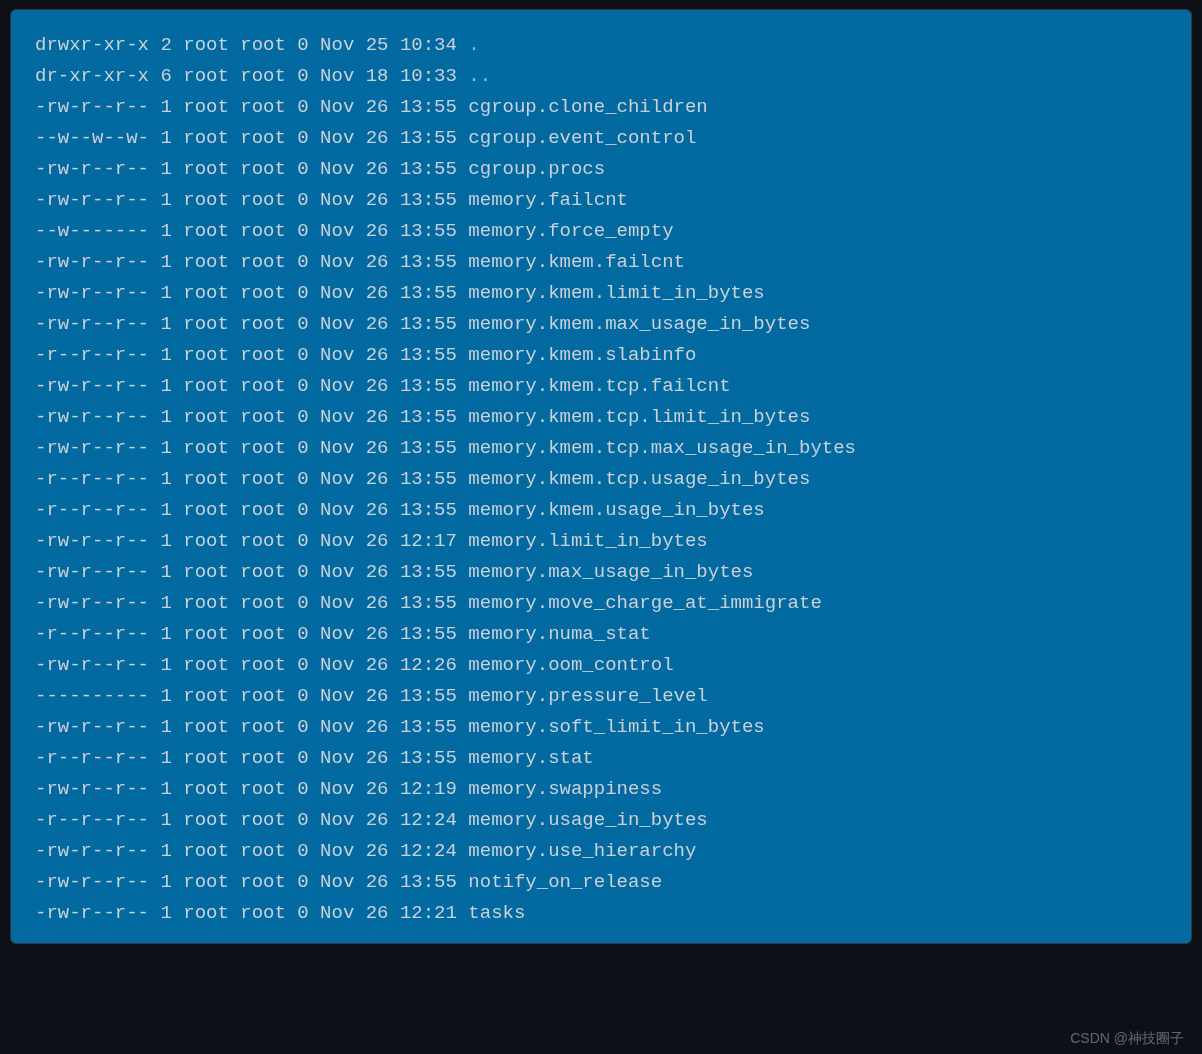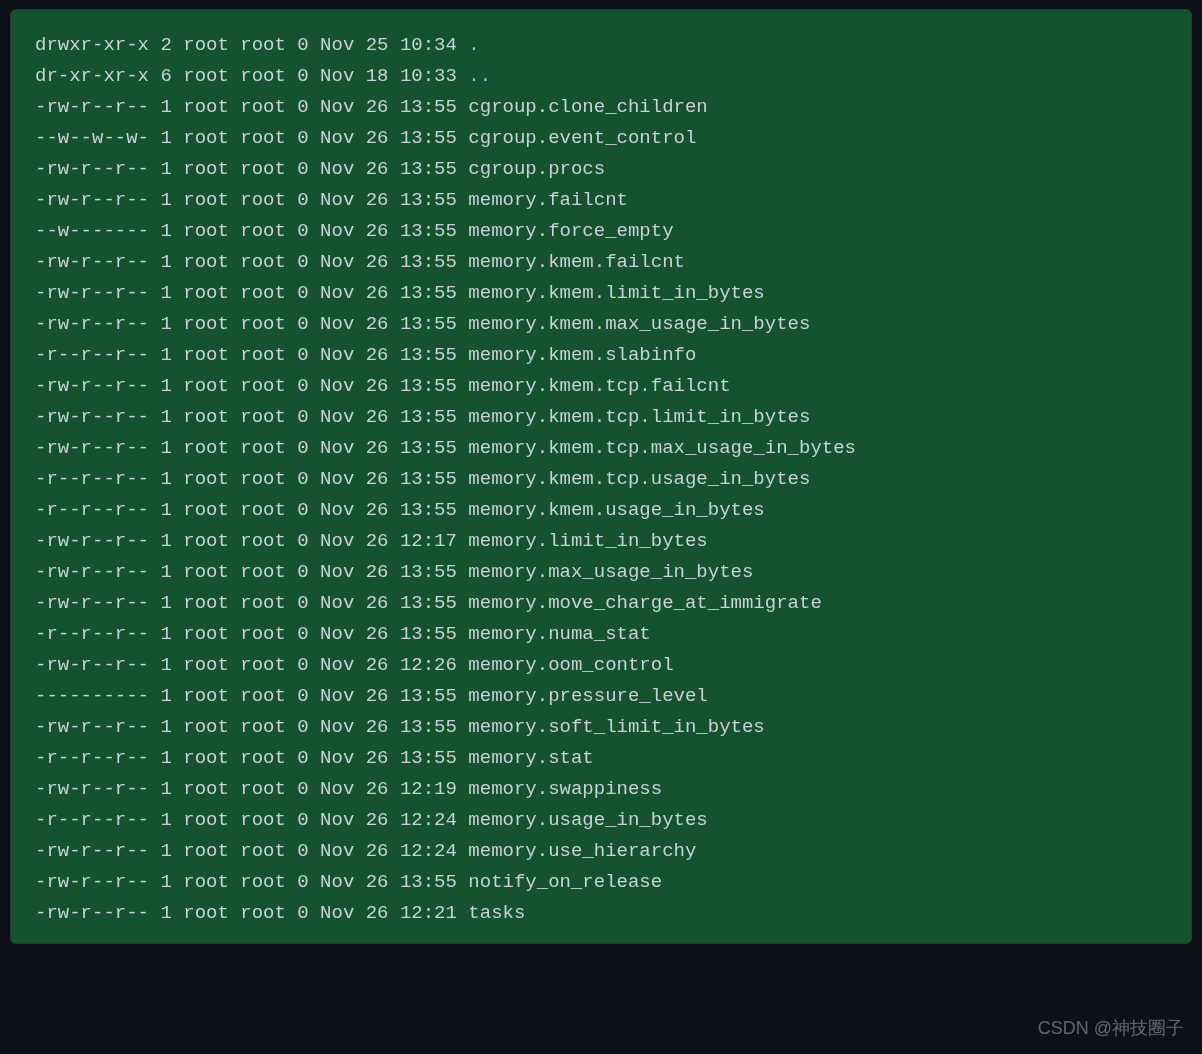--- a/index.html
+++ b/index.html
@@ -8,40 +8,40 @@
     background:#0d1117;
     width:1202px;
     height:1054px;
     font-family:"SFMono-Regular",Consolas,"Liberation Mono",Menlo,monospace;
     font-size:19px;
     color:#c9d1d9;
     letter-spacing:0;
   }
   .term{
     margin:9px 10px 0 10px;
-    background:#14532d;
+    background:#0369a1;
     border:1px solid #30363d;
     border-radius:6px;
     padding:20px 24px 14px 24px;
     box-sizing:border-box;
     width:1182px;
     line-height:31px;
     white-space:pre;
     overflow:hidden;
   }
   .row{display:block;}
   .perm,.links,.owner,.group,.size,.date,.fname{display:inline;}
   .sp{white-space:pre;}
   .dir{color:#79c0ff;}  
   .mark{
     position:absolute;
     right:18px;
-    bottom:14px;
+    bottom:6px;
     font-family:Arial,Helvetica,sans-serif;
-    font-size:18px;
+    font-size:14px;
     color:rgba(255,255,255,0.35);
     letter-spacing:0;
   }
 </style>
 </head>
 <body>
 
 <div class="term" id="term"><span class="row"><span class="perm">drwxr-xr-x</span><span class="sp"> </span><span class="links">2</span><span class="sp"> </span><span class="owner">root</span><span class="sp"> </span><span class="group">root</span><span class="sp"> </span><span class="size">0</span><span class="sp"> </span><span class="date">Nov 25 10:34</span><span class="sp"> </span><span class="fname dir">.</span></span><span class="row"><span class="perm">dr-xr-xr-x</span><span class="sp"> </span><span class="links">6</span><span class="sp"> </span><span class="owner">root</span><span class="sp"> </span><span class="group">root</span><span class="sp"> </span><span class="size">0</span><span class="sp"> </span><span class="date">Nov 18 10:33</span><span class="sp"> </span><span class="fname dir">..</span></span><span class="row"><span class="perm">-rw-r--r--</span><span class="sp"> </span><span class="links">1</span><span class="sp"> </span><span class="owner">root</span><span class="sp"> </span><span class="group">root</span><span class="sp"> </span><span class="size">0</span><span class="sp"> </span><span class="date">Nov 26 13:55</span><span class="sp"> </span><span class="fname">cgroup.clone_children</span></span><span class="row"><span class="perm">--w--w--w-</span><span class="sp"> </span><span class="links">1</span><span class="sp"> </span><span class="owner">root</span><span class="sp"> </span><span class="group">root</span><span class="sp"> </span><span class="size">0</span><span class="sp"> </span><span class="date">Nov 26 13:55</span><span class="sp"> </span><span class="fname">cgroup.event_control</span></span><span class="row"><span class="perm">-rw-r--r--</span><span class="sp"> </span><span class="links">1</span><span class="sp"> </span><span class="owner">root</span><span class="sp"> </span><span class="group">root</span><span class="sp"> </span><span class="size">0</span><span class="sp"> </span><span class="date">Nov 26 13:55</span><span class="sp"> </span><span class="fname">cgroup.procs</span></span><span class="row"><span class="perm">-rw-r--r--</span><span class="sp"> </span><span class="links">1</span><span class="sp"> </span><span class="owner">root</span><span class="sp"> </span><span class="group">root</span><span class="sp"> </span><span class="size">0</span><span class="sp"> </span><span class="date">Nov 26 13:55</span><span class="sp"> </span><span class="fname">memory.failcnt</span></span><span class="row"><span class="perm">--w-------</span><span class="sp"> </span><span class="links">1</span><span class="sp"> </span><span class="owner">root</span><span class="sp"> </span><span class="group">root</span><span class="sp"> </span><span class="size">0</span><span class="sp"> </span><span class="date">Nov 26 13:55</span><span class="sp"> </span><span class="fname">memory.force_empty</span></span><span class="row"><span class="perm">-rw-r--r--</span><span class="sp"> </span><span class="links">1</span><span class="sp"> </span><span class="owner">root</span><span class="sp"> </span><span class="group">root</span><span class="sp"> </span><span class="size">0</span><span class="sp"> </span><span class="date">Nov 26 13:55</span><span class="sp"> </span><span class="fname">memory.kmem.failcnt</span></span><span class="row"><span class="perm">-rw-r--r--</span><span class="sp"> </span><span class="links">1</span><span class="sp"> </span><span class="owner">root</span><span class="sp"> </span><span class="group">root</span><span class="sp"> </span><span class="size">0</span><span class="sp"> </span><span class="date">Nov 26 13:55</span><span class="sp"> </span><span class="fname">memory.kmem.limit_in_bytes</span></span><span class="row"><span class="perm">-rw-r--r--</span><span class="sp"> </span><span class="links">1</span><span class="sp"> </span><span class="owner">root</span><span class="sp"> </span><span class="group">root</span><span class="sp"> </span><span class="size">0</span><span class="sp"> </span><span class="date">Nov 26 13:55</span><span class="sp"> </span><span class="fname">memory.kmem.max_usage_in_bytes</span></span><span class="row"><span class="perm">-r--r--r--</span><span class="sp"> </span><span class="links">1</span><span class="sp"> </span><span class="owner">root</span><span class="sp"> </span><span class="group">root</span><span class="sp"> </span><span class="size">0</span><span class="sp"> </span><span class="date">Nov 26 13:55</span><span class="sp"> </span><span class="fname">memory.kmem.slabinfo</span></span><span class="row"><span class="perm">-rw-r--r--</span><span class="sp"> </span><span class="links">1</span><span class="sp"> </span><span class="owner">root</span><span class="sp"> </span><span class="group">root</span><span class="sp"> </span><span class="size">0</span><span class="sp"> </span><span class="date">Nov 26 13:55</span><span class="sp"> </span><span class="fname">memory.kmem.tcp.failcnt</span></span><span class="row"><span class="perm">-rw-r--r--</span><span class="sp"> </span><span class="links">1</span><span class="sp"> </span><span class="owner">root</span><span class="sp"> </span><span class="group">root</span><span class="sp"> </span><span class="size">0</span><span class="sp"> </span><span class="date">Nov 26 13:55</span><span class="sp"> </span><span class="fname">memory.kmem.tcp.limit_in_bytes</span></span><span class="row"><span class="perm">-rw-r--r--</span><span class="sp"> </span><span class="links">1</span><span class="sp"> </span><span class="owner">root</span><span class="sp"> </span><span class="group">root</span><span class="sp"> </span><span class="size">0</span><span class="sp"> </span><span class="date">Nov 26 13:55</span><span class="sp"> </span><span class="fname">memory.kmem.tcp.max_usage_in_bytes</span></span><span class="row"><span class="perm">-r--r--r--</span><span class="sp"> </span><span class="links">1</span><span class="sp"> </span><span class="owner">root</span><span class="sp"> </span><span class="group">root</span><span class="sp"> </span><span class="size">0</span><span class="sp"> </span><span class="date">Nov 26 13:55</span><span class="sp"> </span><span class="fname">memory.kmem.tcp.usage_in_bytes</span></span><span class="row"><span class="perm">-r--r--r--</span><span class="sp"> </span><span class="links">1</span><span class="sp"> </span><span class="owner">root</span><span class="sp"> </span><span class="group">root</span><span class="sp"> </span><span class="size">0</span><span class="sp"> </span><span class="date">Nov 26 13:55</span><span class="sp"> </span><span class="fname">memory.kmem.usage_in_bytes</span></span><span class="row"><span class="perm">-rw-r--r--</span><span class="sp"> </span><span class="links">1</span><span class="sp"> </span><span class="owner">root</span><span class="sp"> </span><span class="group">root</span><span class="sp"> </span><span class="size">0</span><span class="sp"> </span><span class="date">Nov 26 12:17</span><span class="sp"> </span><span class="fname">memory.limit_in_bytes</span></span><span class="row"><span class="perm">-rw-r--r--</span><span class="sp"> </span><span class="links">1</span><span class="sp"> </span><span class="owner">root</span><span class="sp"> </span><span class="group">root</span><span class="sp"> </span><span class="size">0</span><span class="sp"> </span><span class="date">Nov 26 13:55</span><span class="sp"> </span><span class="fname">memory.max_usage_in_bytes</span></span><span class="row"><span class="perm">-rw-r--r--</span><span class="sp"> </span><span class="links">1</span><span class="sp"> </span><span class="owner">root</span><span class="sp"> </span><span class="group">root</span><span class="sp"> </span><span class="size">0</span><span class="sp"> </span><span class="date">Nov 26 13:55</span><span class="sp"> </span><span class="fname">memory.move_charge_at_immigrate</span></span><span class="row"><span class="perm">-r--r--r--</span><span class="sp"> </span><span class="links">1</span><span class="sp"> </span><span class="owner">root</span><span class="sp"> </span><span class="group">root</span><span class="sp"> </span><span class="size">0</span><span class="sp"> </span><span class="date">Nov 26 13:55</span><span class="sp"> </span><span class="fname">memory.numa_stat</span></span><span class="row"><span class="perm">-rw-r--r--</span><span class="sp"> </span><span class="links">1</span><span class="sp"> </span><span class="owner">root</span><span class="sp"> </span><span class="group">root</span><span class="sp"> </span><span class="size">0</span><span class="sp"> </span><span class="date">Nov 26 12:26</span><span class="sp"> </span><span class="fname">memory.oom_control</span></span><span class="row"><span class="perm">----------</span><span class="sp"> </span><span class="links">1</span><span class="sp"> </span><span class="owner">root</span><span class="sp"> </span><span class="group">root</span><span class="sp"> </span><span class="size">0</span><span class="sp"> </span><span class="date">Nov 26 13:55</span><span class="sp"> </span><span class="fname">memory.pressure_level</span></span><span class="row"><span class="perm">-rw-r--r--</span><span class="sp"> </span><span class="links">1</span><span class="sp"> </span><span class="owner">root</span><span class="sp"> </span><span class="group">root</span><span class="sp"> </span><span class="size">0</span><span class="sp"> </span><span class="date">Nov 26 13:55</span><span class="sp"> </span><span class="fname">memory.soft_limit_in_bytes</span></span><span class="row"><span class="perm">-r--r--r--</span><span class="sp"> </span><span class="links">1</span><span class="sp"> </span><span class="owner">root</span><span class="sp"> </span><span class="group">root</span><span class="sp"> </span><span class="size">0</span><span class="sp"> </span><span class="date">Nov 26 13:55</span><span class="sp"> </span><span class="fname">memory.stat</span></span><span class="row"><span class="perm">-rw-r--r--</span><span class="sp"> </span><span class="links">1</span><span class="sp"> </span><span class="owner">root</span><span class="sp"> </span><span class="group">root</span><span class="sp"> </span><span class="size">0</span><span class="sp"> </span><span class="date">Nov 26 12:19</span><span class="sp"> </span><span class="fname">memory.swappiness</span></span><span class="row"><span class="perm">-r--r--r--</span><span class="sp"> </span><span class="links">1</span><span class="sp"> </span><span class="owner">root</span><span class="sp"> </span><span class="group">root</span><span class="sp"> </span><span class="size">0</span><span class="sp"> </span><span class="date">Nov 26 12:24</span><span class="sp"> </span><span class="fname">memory.usage_in_bytes</span></span><span class="row"><span class="perm">-rw-r--r--</span><span class="sp"> </span><span class="links">1</span><span class="sp"> </span><span class="owner">root</span><span class="sp"> </span><span class="group">root</span><span class="sp"> </span><span class="size">0</span><span class="sp"> </span><span class="date">Nov 26 12:24</span><span class="sp"> </span><span class="fname">memory.use_hierarchy</span></span><span class="row"><span class="perm">-rw-r--r--</span><span class="sp"> </span><span class="links">1</span><span class="sp"> </span><span class="owner">root</span><span class="sp"> </span><span class="group">root</span><span class="sp"> </span><span class="size">0</span><span class="sp"> </span><span class="date">Nov 26 13:55</span><span class="sp"> </span><span class="fname">notify_on_release</span></span><span class="row"><span class="perm">-rw-r--r--</span><span class="sp"> </span><span class="links">1</span><span class="sp"> </span><span class="owner">root</span><span class="sp"> </span><span class="group">root</span><span class="sp"> </span><span class="size">0</span><span class="sp"> </span><span class="date">Nov 26 12:21</span><span class="sp"> </span><span class="fname">tasks</span></span></div>
 <div class="mark">CSDN @神技圈子</div>
 

